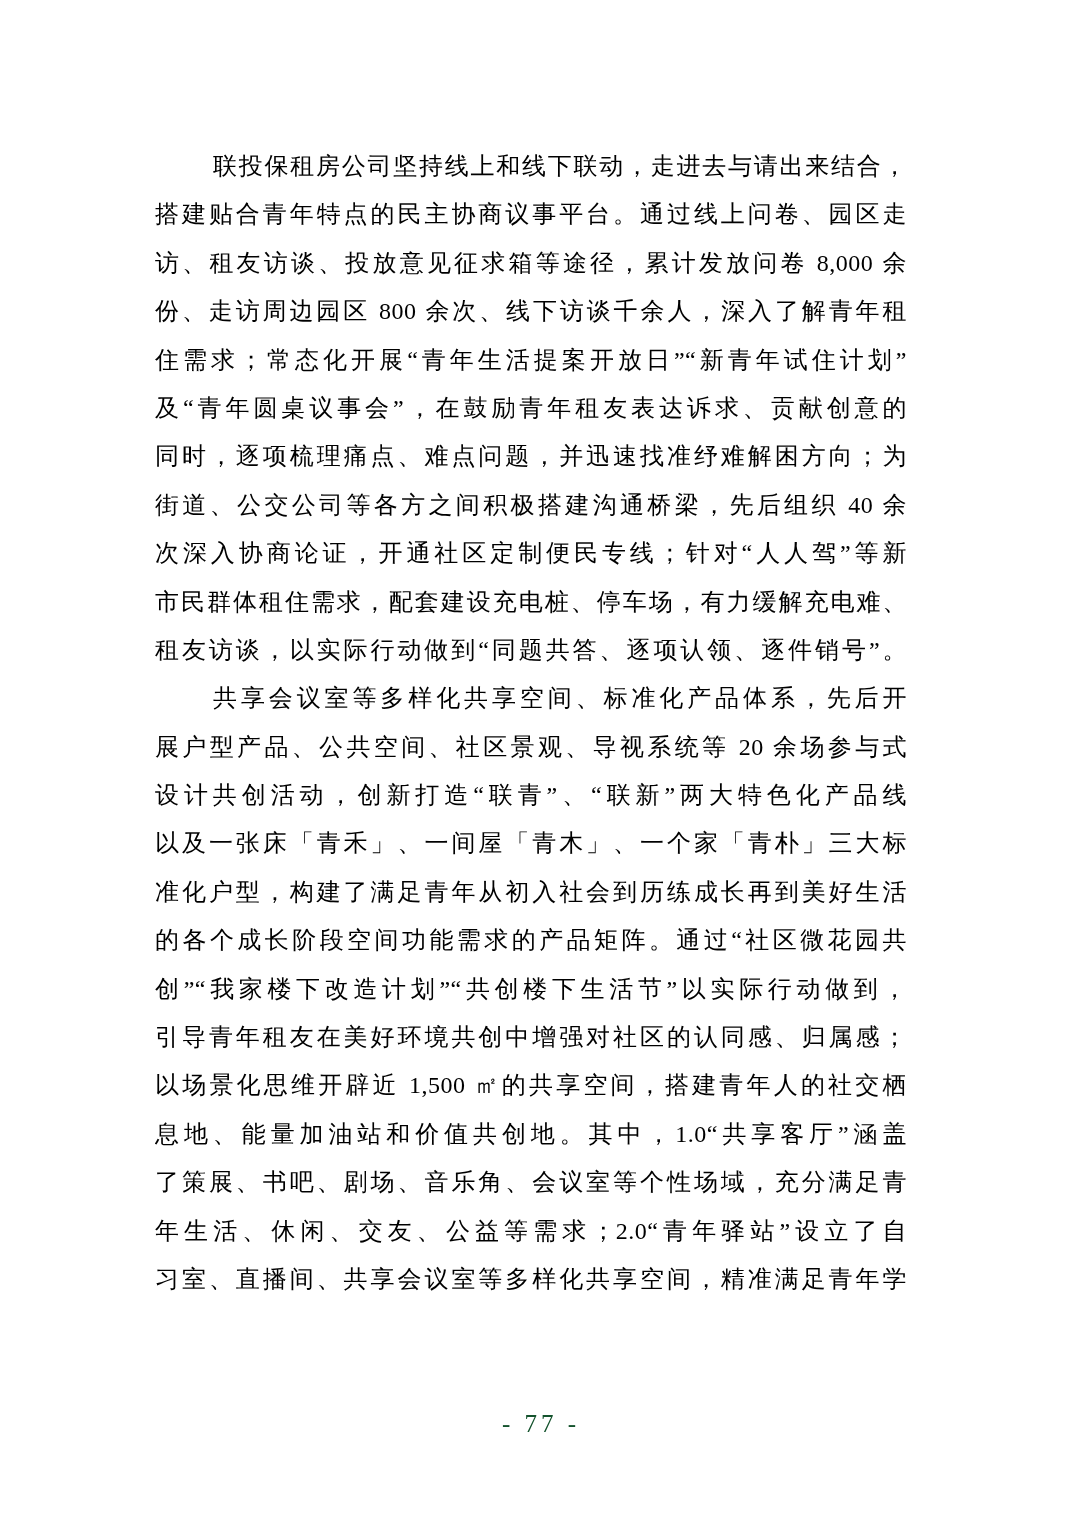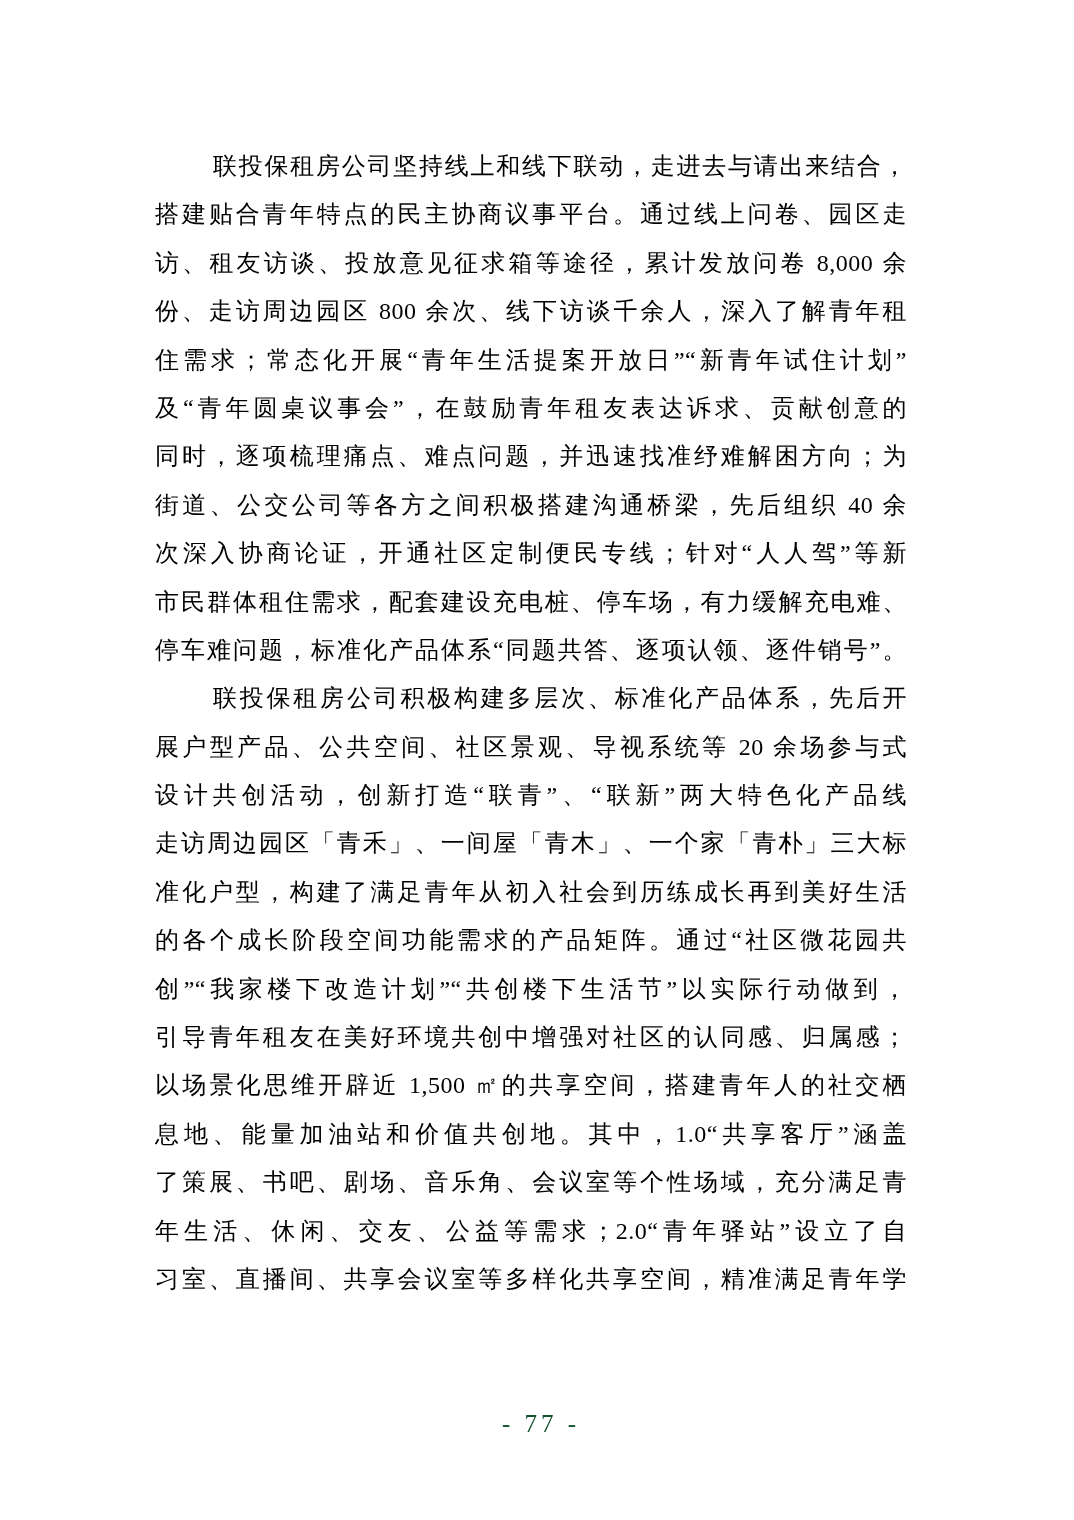--- a/index.html
+++ b/index.html
@@ -66,28 +66,28 @@
       <div class="line indent">联投保租房公司坚持线上和线下联动，走进去与请出来结合，</div>
       <div class="line">搭建贴合青年特点的民主协商议事平台。通过线上问卷、园区走</div>
       <div class="line">访、租友访谈、投放意见征求箱等途径，累计发放问卷 8,000 余</div>
       <div class="line">份、走访周边园区 800 余次、线下访谈千余人，深入了解青年租</div>
       <div class="line">住需求；常态化开展“青年生活提案开放日”“新青年试住计划”</div>
       <div class="line">及“青年圆桌议事会”，在鼓励青年租友表达诉求、贡献创意的</div>
       <div class="line">同时，逐项梳理痛点、难点问题，并迅速找准纾难解困方向；为</div>
       <div class="line">街道、公交公司等各方之间积极搭建沟通桥梁，先后组织 40 余</div>
       <div class="line">次深入协商论证，开通社区定制便民专线；针对“人人驾”等新</div>
       <div class="line">市民群体租住需求，配套建设充电桩、停车场，有力缓解充电难、</div>
-      <div class="line">停车难问题，标准化产品体系“同题共答、逐项认领、逐件销号”。</div>
+      <div class="line">租友访谈，以实际行动做到“同题共答、逐项认领、逐件销号”。</div>
     </div>
 
     <div class="para">
-      <div class="line indent">联投保租房公司积极构建多层次、标准化产品体系，先后开</div>
+      <div class="line indent">共享会议室等多样化共享空间、标准化产品体系，先后开</div>
       <div class="line">展户型产品、公共空间、社区景观、导视系统等 20 余场参与式</div>
       <div class="line">设计共创活动，创新打造“联青”、“联新”两大特色化产品线</div>
-      <div class="line">走访周边园区「青禾」、一间屋「青木」、一个家「青朴」三大标</div>
+      <div class="line">以及一张床「青禾」、一间屋「青木」、一个家「青朴」三大标</div>
       <div class="line">准化户型，构建了满足青年从初入社会到历练成长再到美好生活</div>
       <div class="line">的各个成长阶段空间功能需求的产品矩阵。通过“社区微花园共</div>
       <div class="line">创”“我家楼下改造计划”“共创楼下生活节”以实际行动做到，</div>
       <div class="line">引导青年租友在美好环境共创中增强对社区的认同感、归属感；</div>
       <div class="line">以场景化思维开辟近 1,500 ㎡的共享空间，搭建青年人的社交栖</div>
       <div class="line">息地、能量加油站和价值共创地。其中，1.0“共享客厅”涵盖</div>
       <div class="line">了策展、书吧、剧场、音乐角、会议室等个性场域，充分满足青</div>
       <div class="line">年生活、休闲、交友、公益等需求；2.0“青年驿站”设立了自</div>
       <div class="line">习室、直播间、共享会议室等多样化共享空间，精准满足青年学</div>
     </div>

